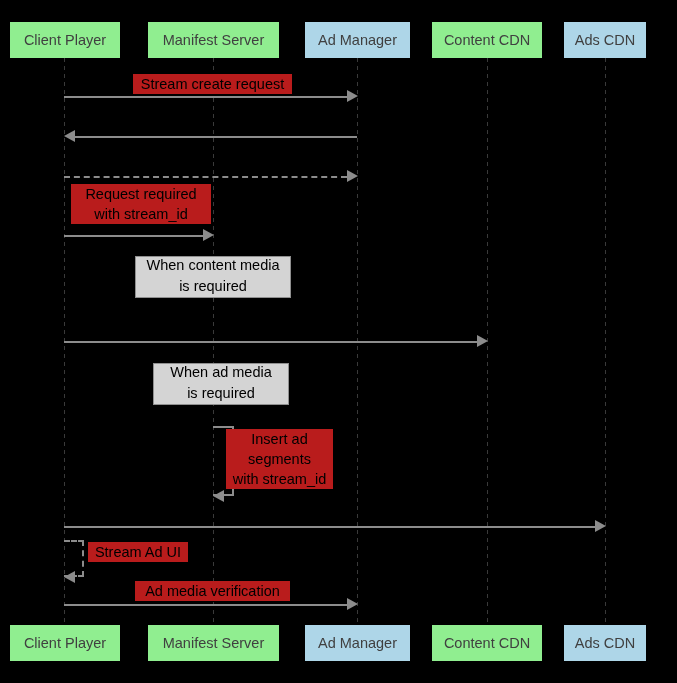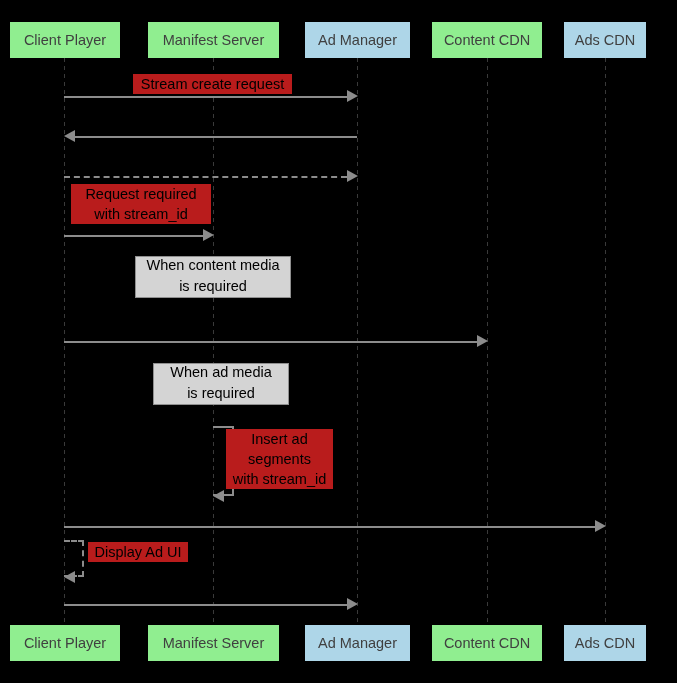--- a/index.html
+++ b/index.html
@@ -97,24 +97,25 @@
   <div class="arrow arrow-l" style="left:213px;top:490px"></div>
   <div class="label" style="left:226px;top:429px;width:103px">Insert ad
 segments
 with stream_id</div>
 
   <div class="msg" style="left:64px;top:526px;width:531px"></div>
   <div class="arrow arrow-r" style="left:595px;top:520px"></div>
 
   <div class="selfloop dashed" style="left:64px;top:540px;width:20px;height:37px"></div>
   <div class="arrow arrow-l" style="left:64px;top:571px"></div>
-  <div class="label" style="left:88px;top:542px;width:96px">Display Ad UI</div>
+  <div class="label" style="left:88px;top:542px;width:96px">Stream Ad UI</div>
 
   <div class="msg" style="left:64px;top:604px;width:283px"></div>
   <div class="arrow arrow-r" style="left:347px;top:598px"></div>
+  <div class="label" style="left:135px;top:581px;width:151px">Ad media verification</div>
 
   <div class="participant p-green" style="left:10px;top:625px;width:110px">
       <span>Client Player</span>
     </div>
   <div class="participant p-green" style="left:148px;top:625px;width:131px">
       <span>Manifest Server</span>
     </div>
   <div class="participant p-blue" style="left:305px;top:625px;width:105px">
       <span>Ad Manager</span>
     </div>

